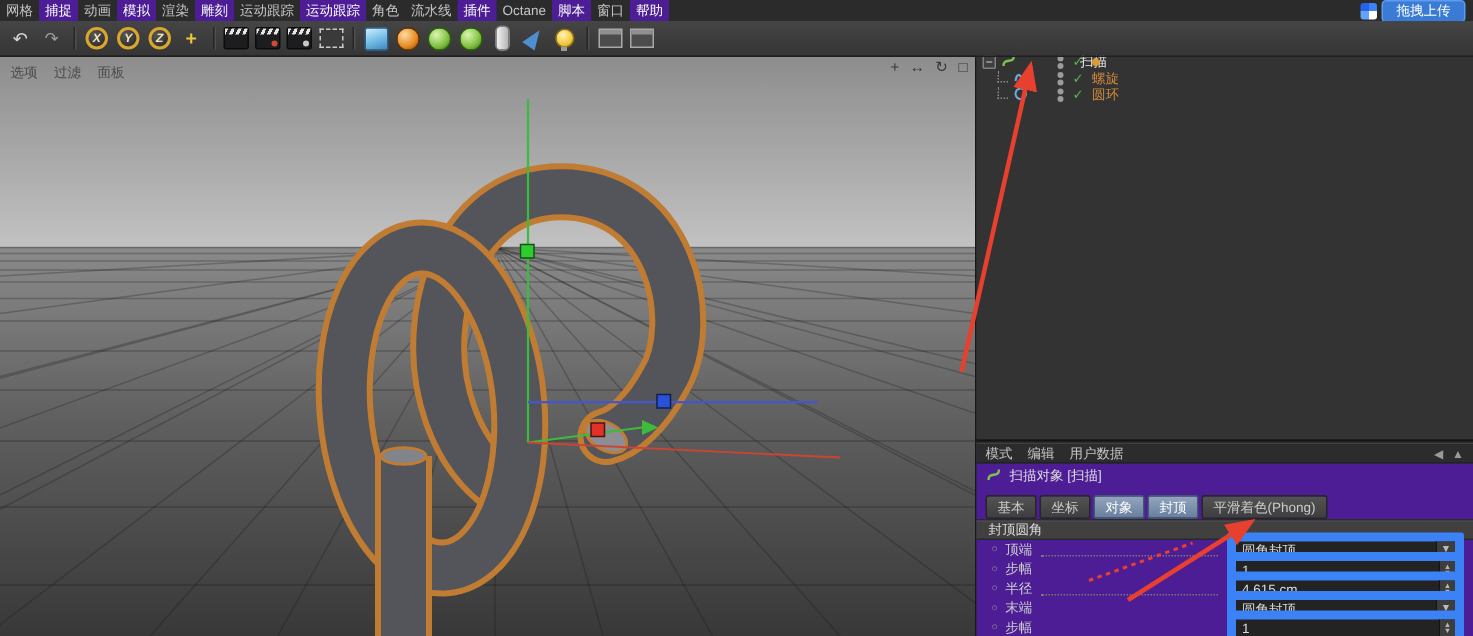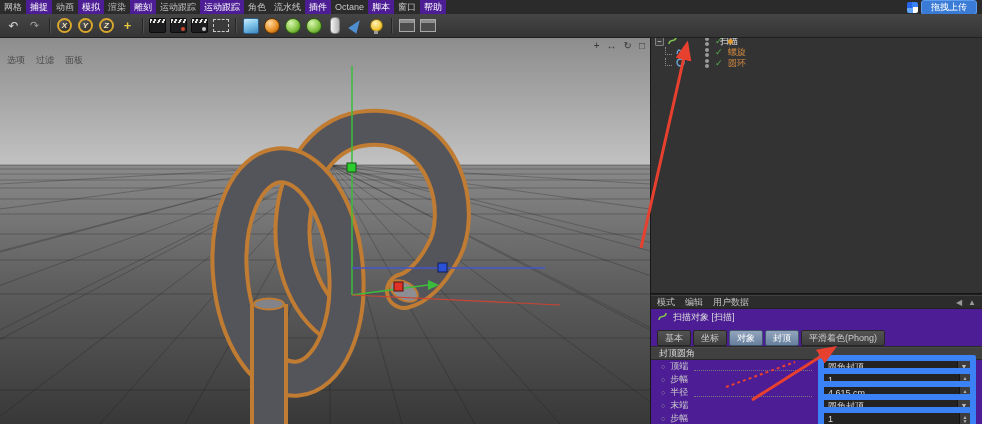--- a/index.html
+++ b/index.html
@@ -49,21 +49,21 @@
        border-bottom:13px solid #4f8fd0;transform:rotate(35deg);}
   .bulb{width:11px;height:11px;border-radius:50%;border:1px solid #8a6d10;position:relative;
         background:radial-gradient(circle at 40% 30%,#fff3b8,#f0c431 65%,#b08a12);}
   .bulb::after{content:"";position:absolute;left:3px;bottom:-3px;width:4px;height:3px;background:#9a9a9a;}
   .winico{width:14px;height:11px;border:1px solid #a8a8a8;background:#4c4c4c;position:relative;}
   .winico::before{content:"";position:absolute;left:0;top:0;right:0;height:3px;background:#8f8f8f;}
 
   
   .viewport{position:absolute;left:0;top:38px;width:650px;height:386px;overflow:hidden;background:#9a9a9a;}
   .scene{position:absolute;left:0;top:0;}
-  .vp-menu{position:absolute;left:7px;top:16px;display:flex;gap:11px;font-size:9px;color:#4a4a4a;z-index:3;}
+  .vp-menu{position:absolute;left:7px;top:4px;display:flex;gap:11px;font-size:9px;color:#4a4a4a;z-index:3;}
   .vp-nav{position:absolute;right:5px;top:2px;display:flex;gap:7px;font-size:10px;color:#383838;z-index:3;}
 
   
   .right-panel{position:absolute;left:650px;top:14px;width:332px;height:410px;background:#333;
                border-left:1px solid #181818;box-sizing:border-box;}
   .om-header{position:absolute;left:0;top:0;width:100%;height:12px;background:#2c2c2c;
              border-bottom:1px solid #222;display:flex;align-items:center;gap:9px;
              font-size:9px;color:#c3c3c3;padding-left:5px;box-sizing:border-box;}
   .burger{width:9px;height:7px;background:repeating-linear-gradient(#909090 0 1px,transparent 1px 3px);}
   .om-tree{position:absolute;left:0;top:12px;width:100%;height:266px;background:#333;}

